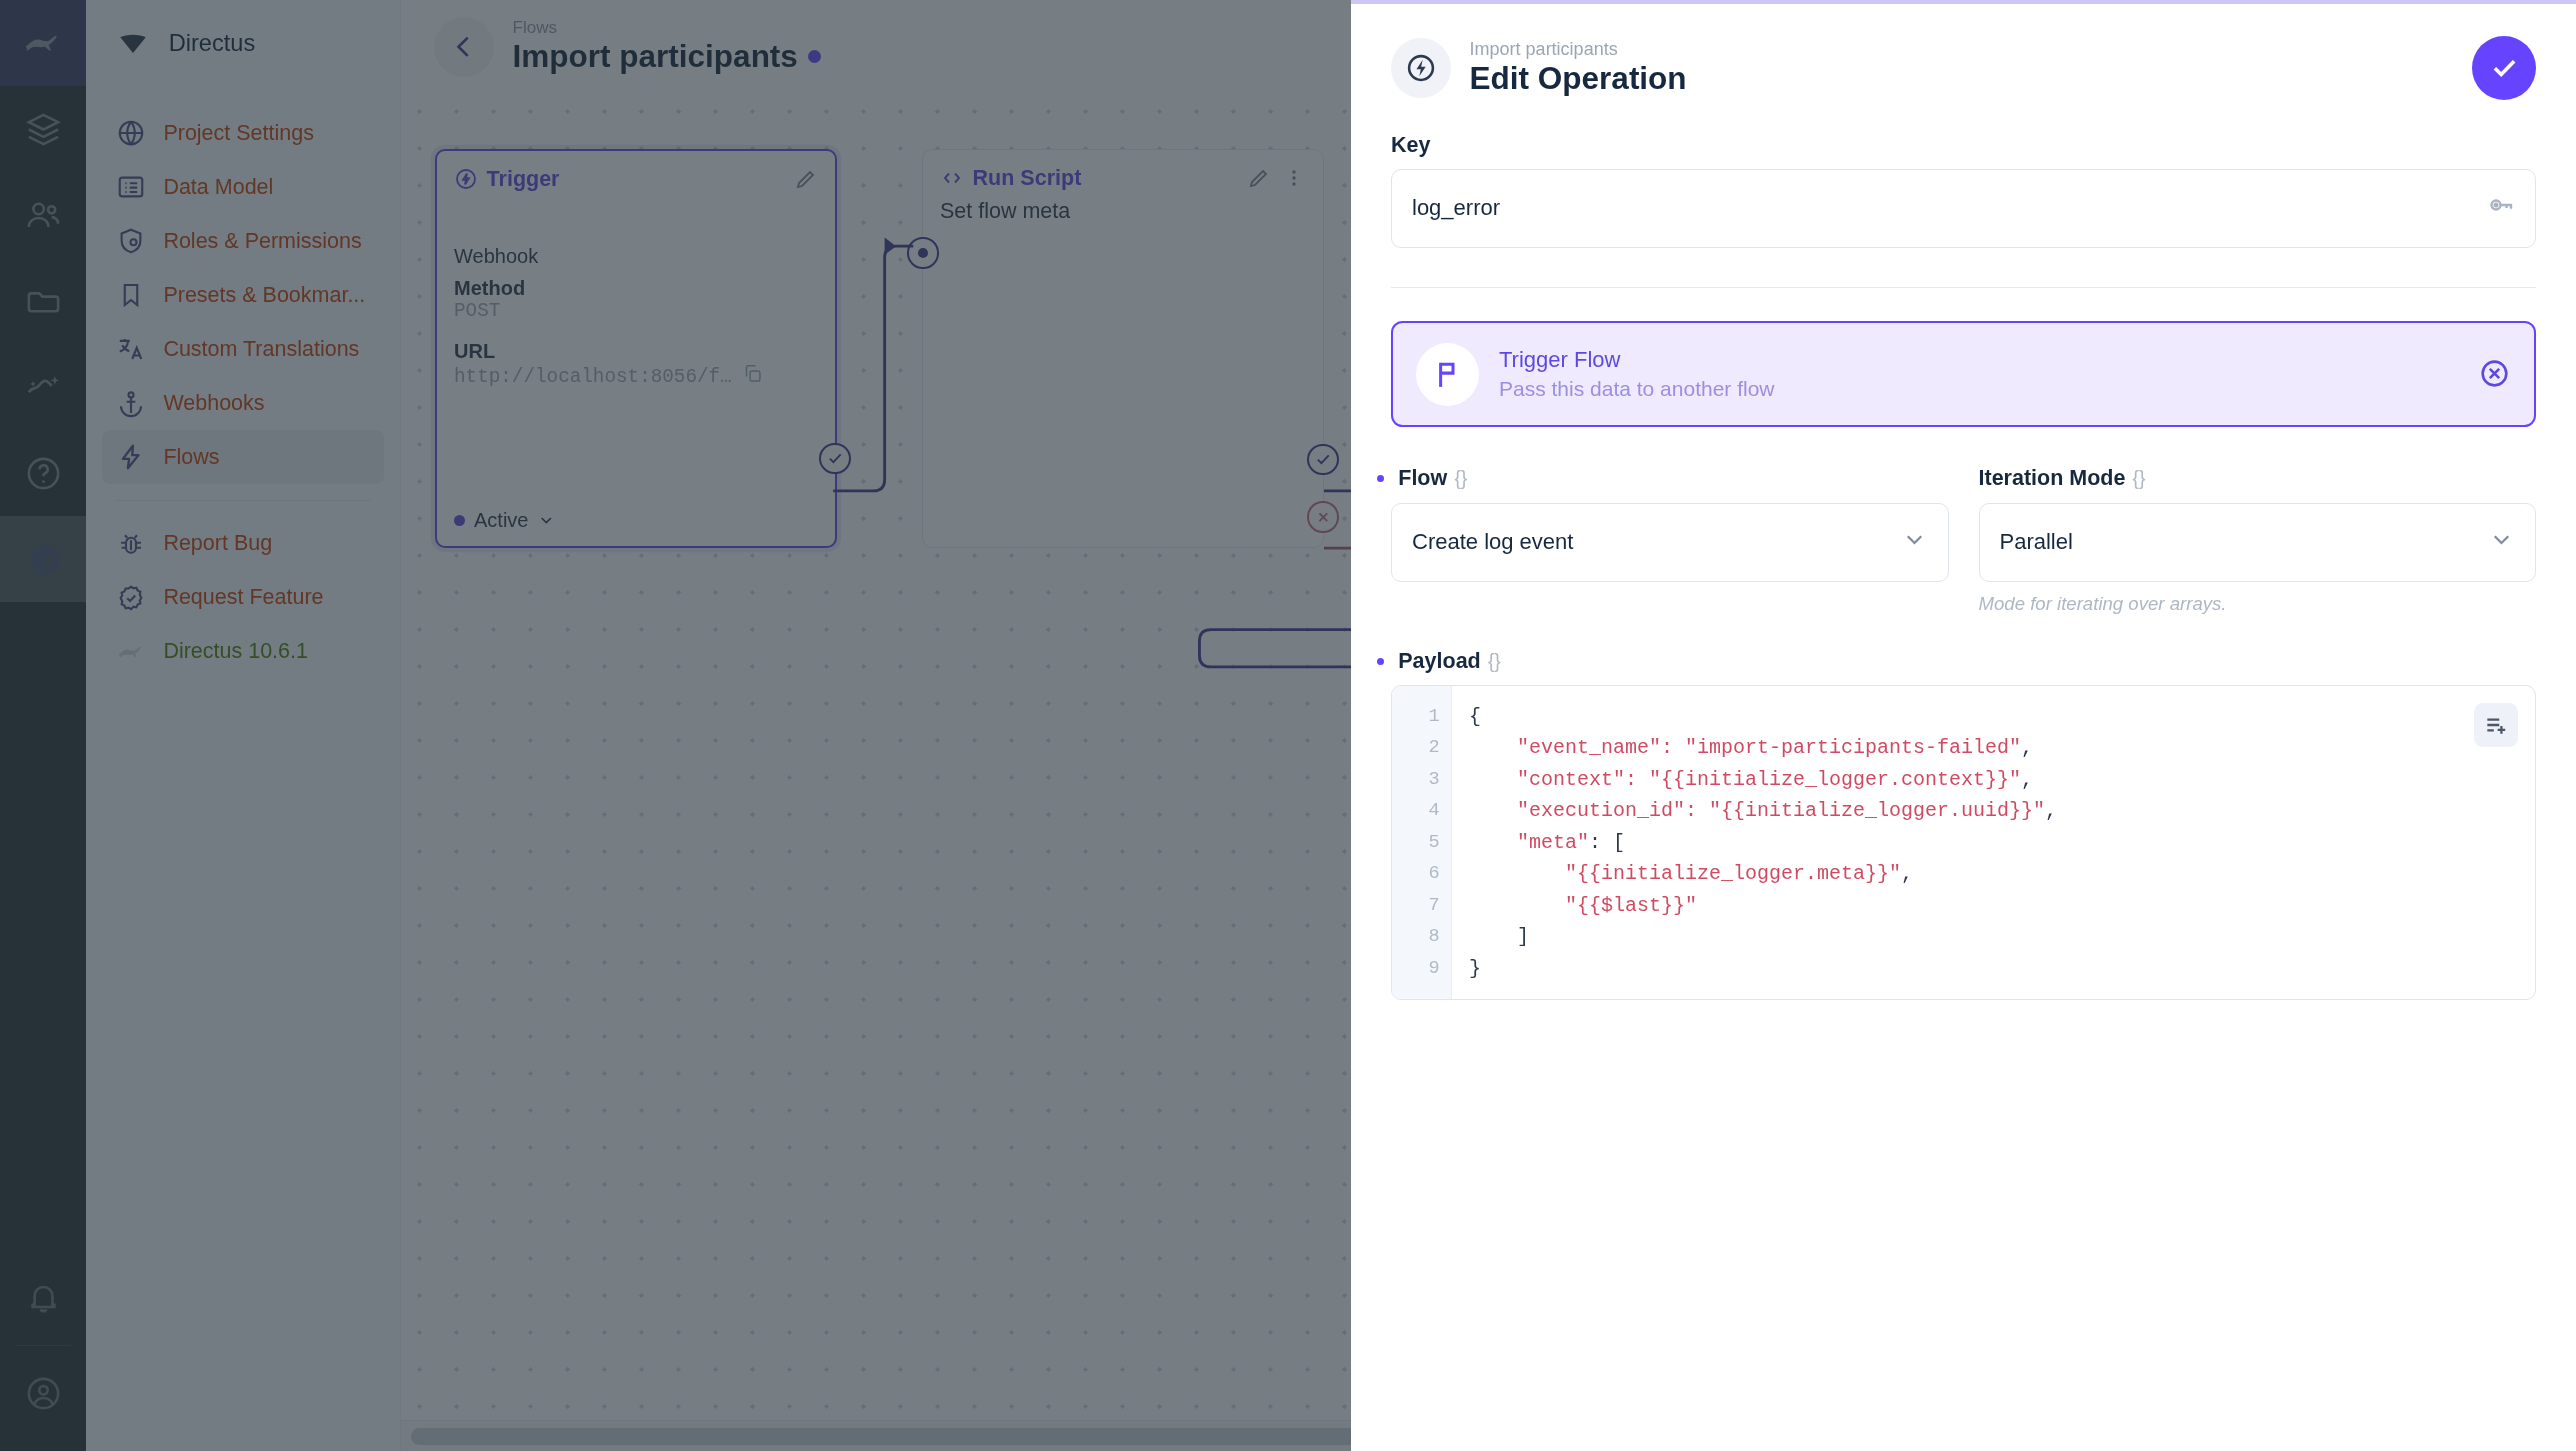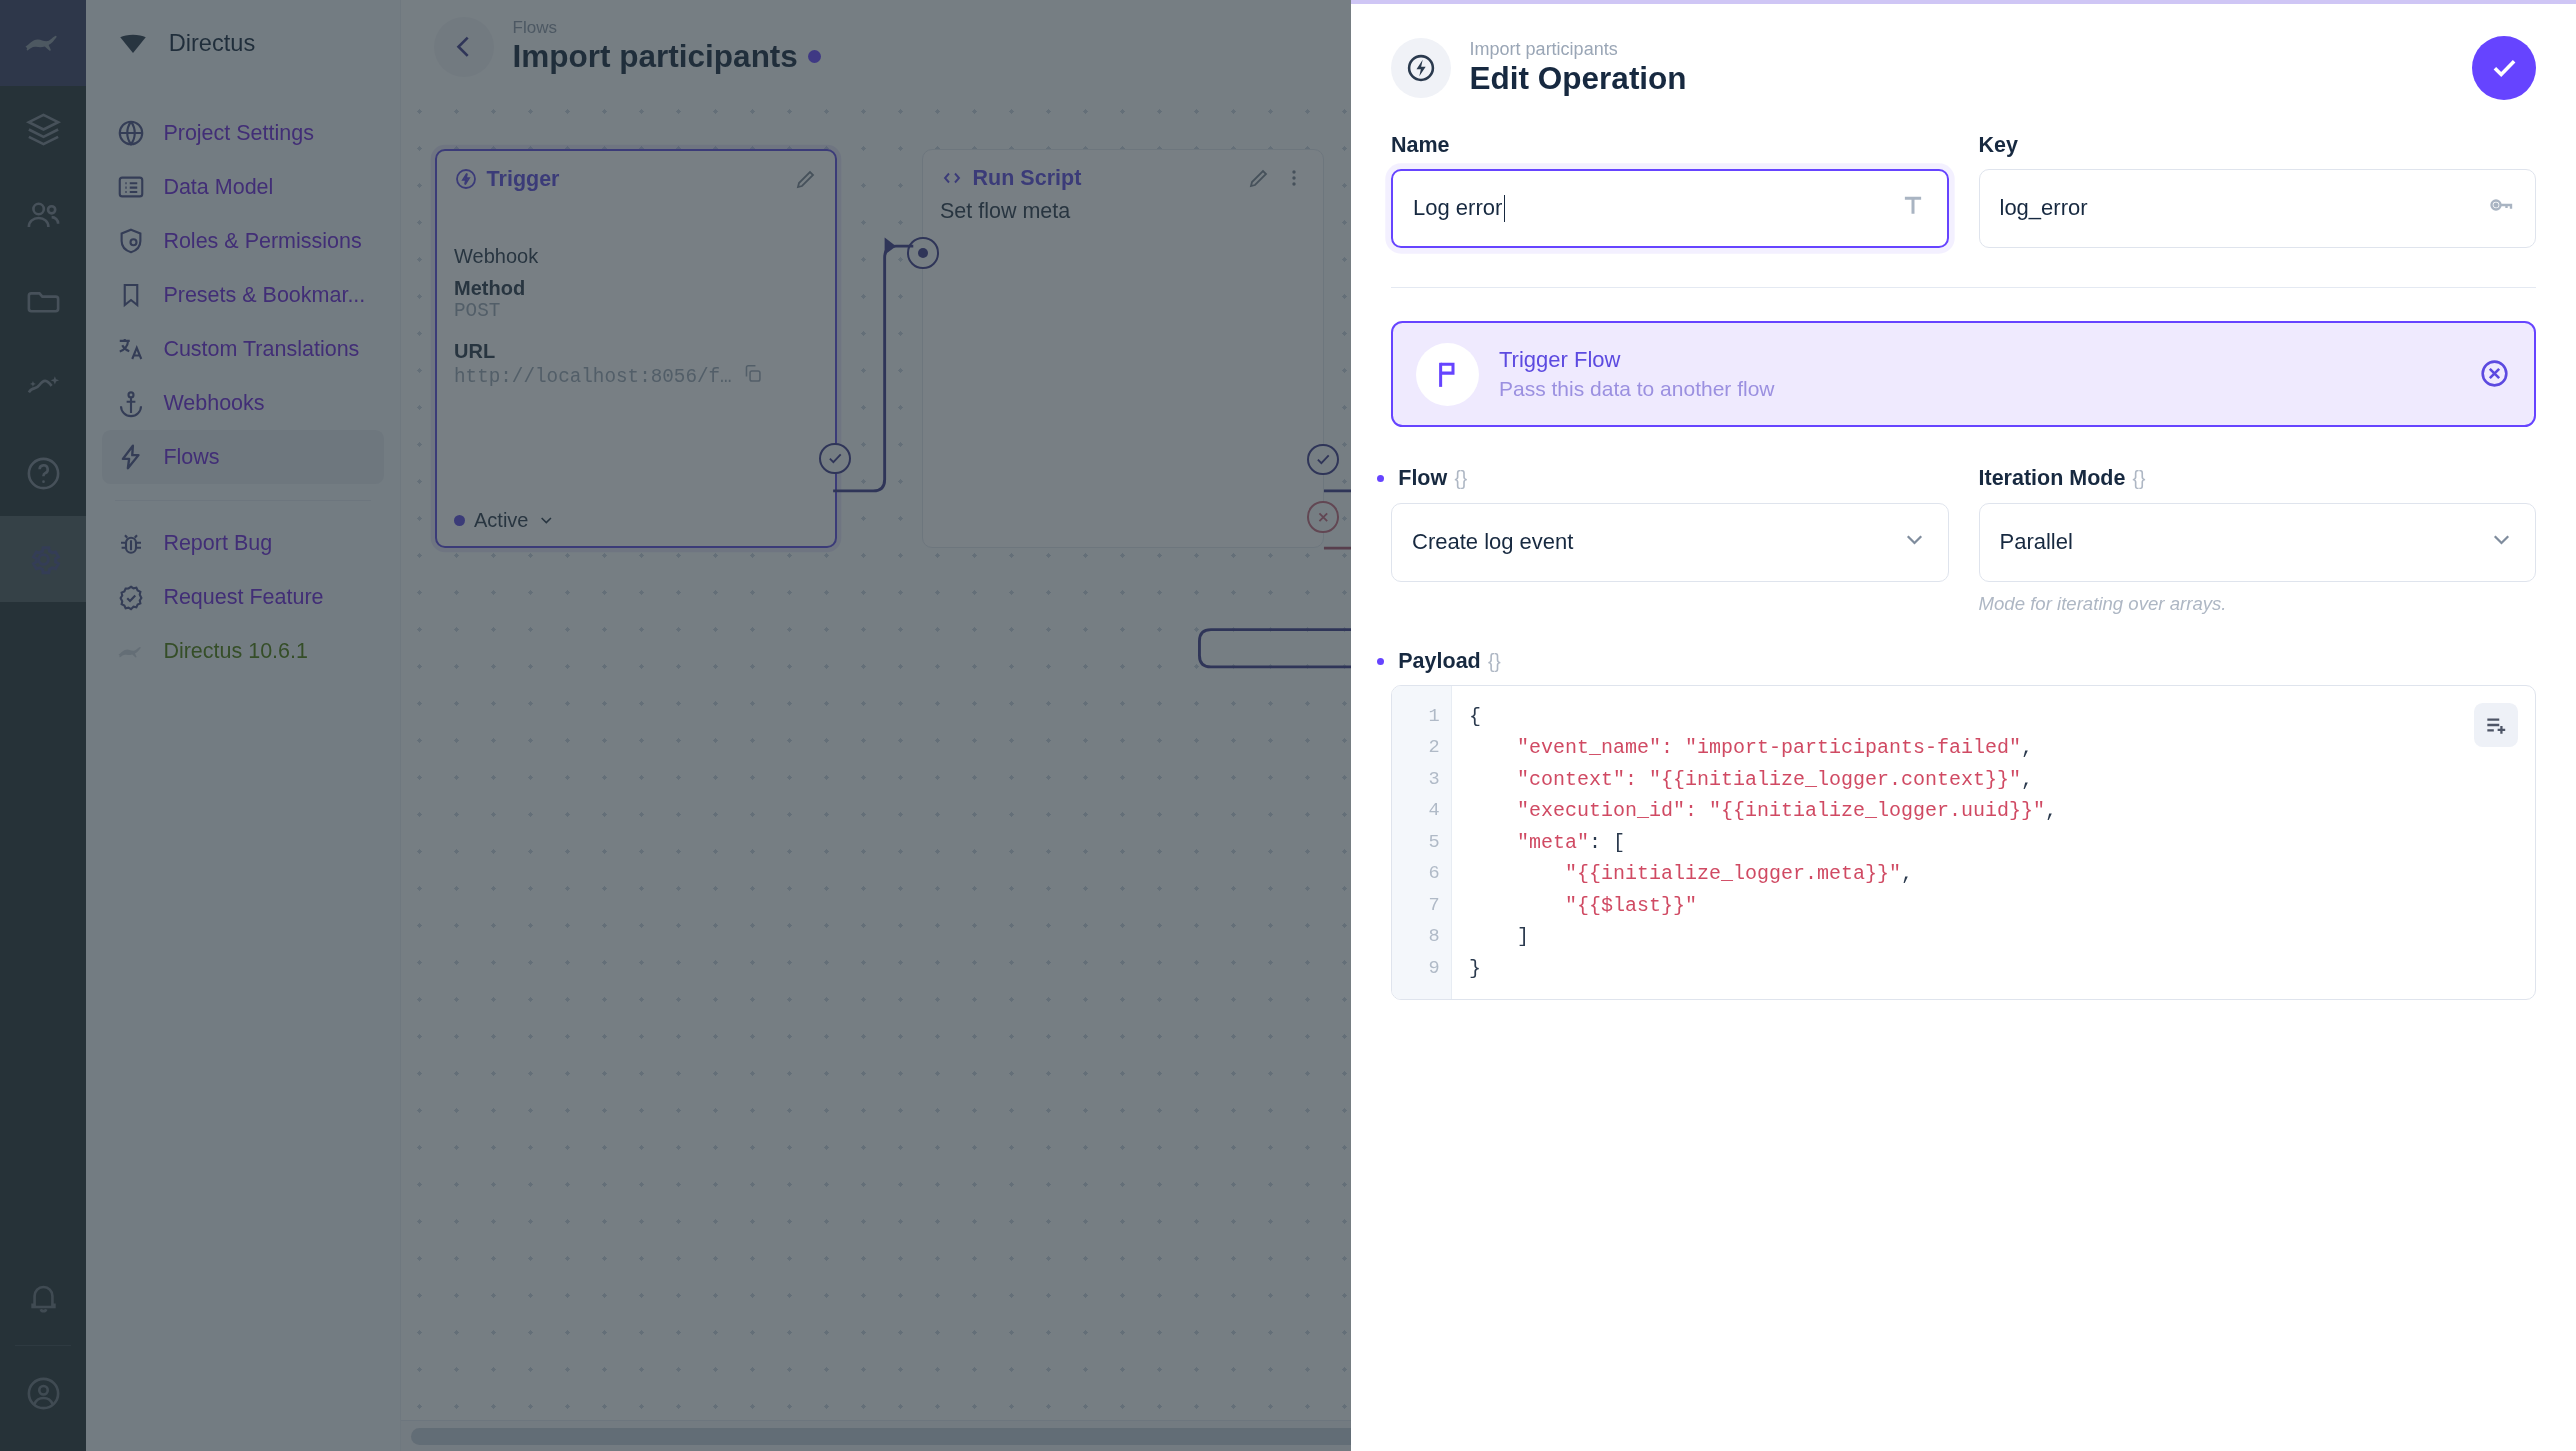--- a/index.html
+++ b/index.html
@@ -41,21 +41,21 @@
   .nav-header {
     height: 86px; display: flex; align-items: center; gap: 15.7px;
     padding: 0 27px;
   }
   .nav-header .proj-logo { width: 40px; height: 40px; display:flex; align-items:center; justify-content:center;}
   .nav-header .proj-name { font-size: 23.6px; color: #172940; font-weight: 400; }
   .nav-list { padding: 20px 15.7px 0 15.7px; }
   .nav-item {
     display: flex; align-items: center; gap: 15.7px;
     height: 54px; padding: 0 13px; border-radius: 8.6px;
-    color: #6d28d9; font-size: 21.5px;
+    color: #c2410c; font-size: 21.5px;
   }
   .nav-item.active { background: #e1e7f0; }
   .nav-item .nav-icon { width: 33px; height: 33px; display:flex; align-items:center; justify-content:center; flex:0 0 33px; }
   .nav-item .nav-icon svg { width: 30px; height: 30px; }
   .nav-item .nav-label { white-space: nowrap; overflow: hidden; text-overflow: ellipsis; }
   .nav-sep { height: 1.4px; background: #dfe5ee; margin: 15.7px 13px; }
   .nav-item.muted { color: #4d7c0f; }
   .nav-item.muted svg { opacity: .45; }
 
   
@@ -576,32 +576,20 @@
       <span class="save-btn">
         <svg viewBox="0 0 24 24" width="33" height="33" fill="none" stroke="#ffffff" stroke-width="2.6">
             <path d="M5 12.5l4.6 4.6L19 7.5"></path>
           </svg>
       </span>
     </div>
 
     <div class="drawer-body">
 
       <div class="row2">
-        <div class="col">
-          <div class="field-label">Name</div>
-          <div class="inputbox focused">
-            <span>Log error</span>
-              <span class="caret"></span>
-            <span class="ficon">
-              <svg viewBox="0 0 24 24" width="30" height="30" fill="none" stroke="#a9b4c2" stroke-width="2.4">
-                  <path d="M5.5 6.5h13M12 6.5V19"></path>
-                </svg>
-            </span>
-          </div>
-        </div>
         <div class="col">
           <div class="field-label">Key</div>
           <div class="inputbox">
             <span>log_error</span>
             <span class="ficon">
               <svg viewBox="0 0 24 24" width="30" height="30" fill="none" stroke="#a9b4c2" stroke-width="1.9">
                   <circle cx="8" cy="12" r="3.6"></circle>
                   <path d="M11.6 12H20v3M16.4 12v2.4"></path>
                   <circle cx="8" cy="12" r="1.1" fill="#a9b4c2"></circle>
                 </svg>

